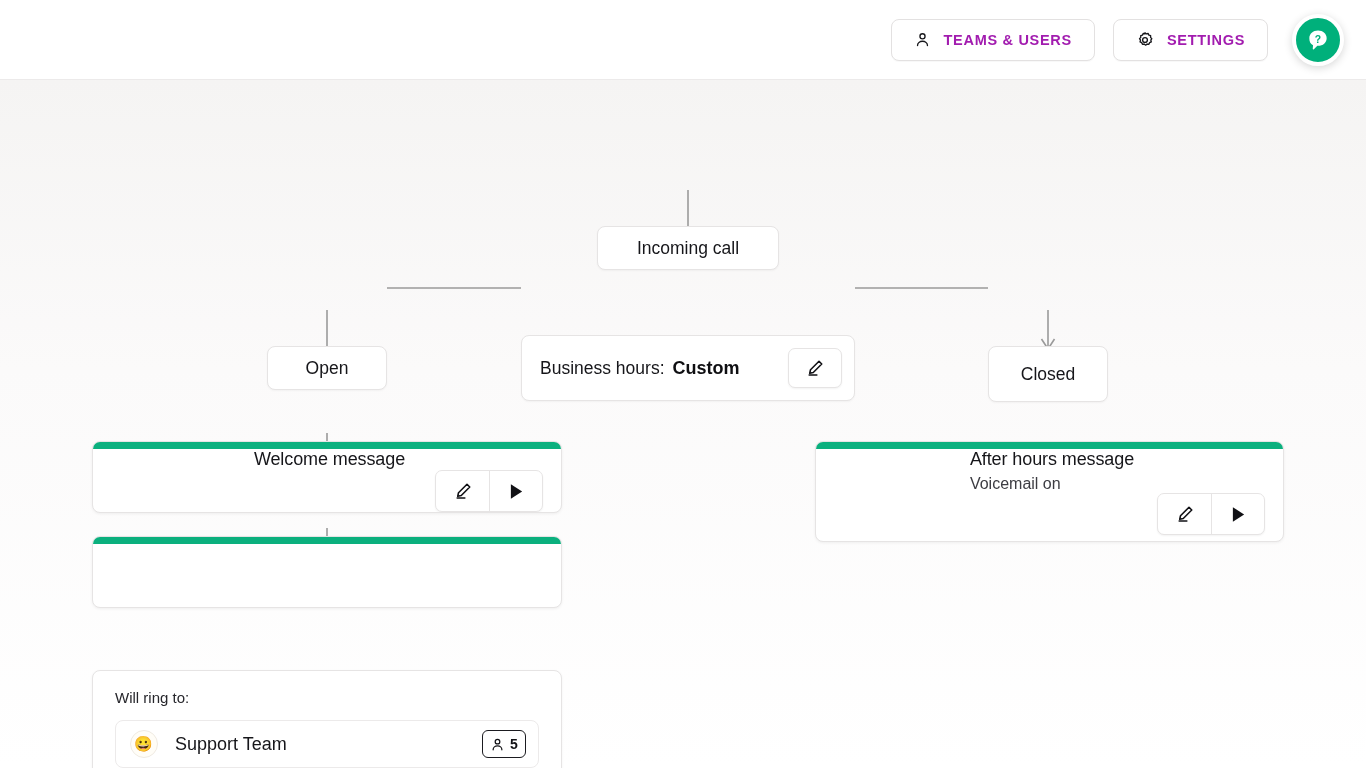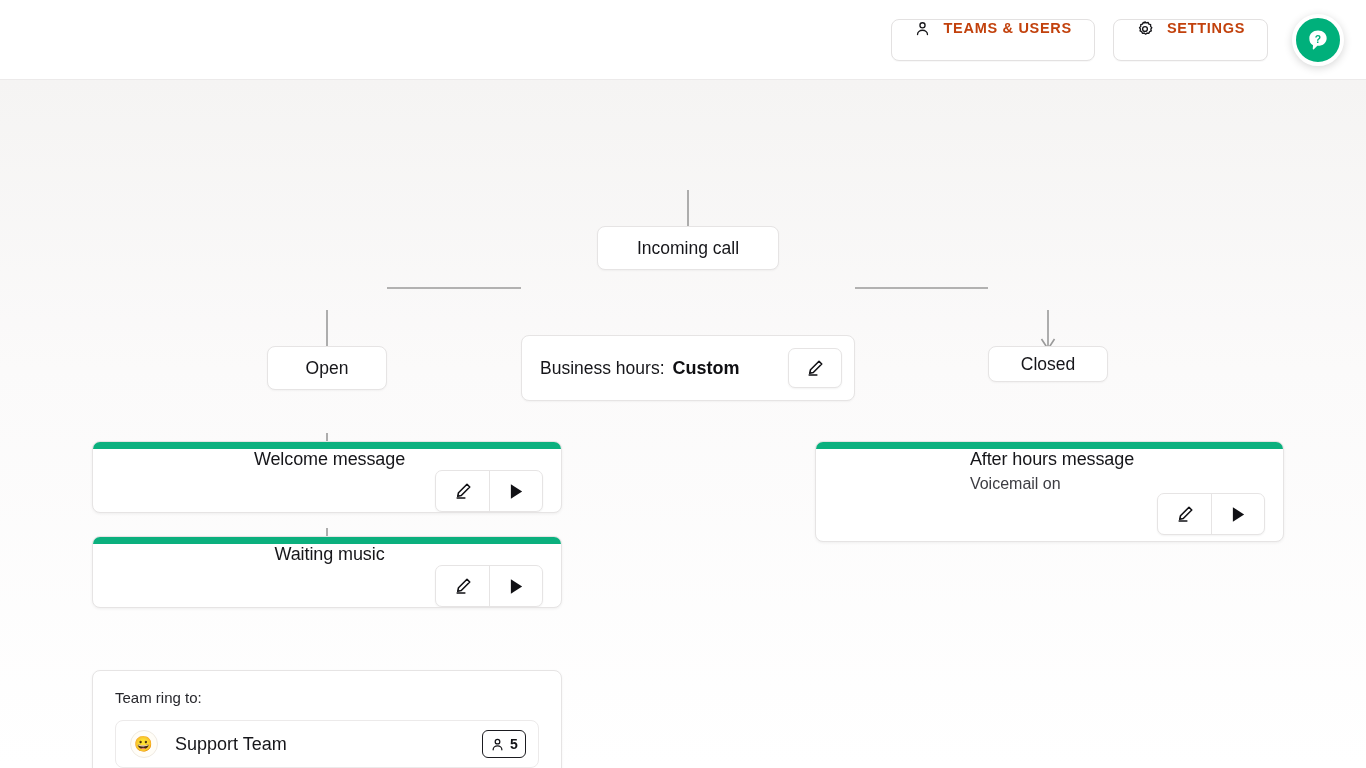--- a/index.html
+++ b/index.html
@@ -79,29 +79,29 @@
     margin-left: auto;
     display: flex;
     align-items: center;
     gap: 18px;
   }
 
   .hdr-btn {
     height: 42px;
     padding: 0 22px;
     display: inline-flex;
-    align-items: flex-start;
+    align-items: center;
     gap: 13px;
     background: #ffffff;
     border: 1px solid #e3e1e1;
     border-radius: 8px;
     font-size: 14.5px;
     font-weight: bold;
     letter-spacing: 0.7px;
-    color: #c2410c;
+    color: #a21caf;
     cursor: pointer;
     box-shadow: 0 1px 1px rgba(0,0,0,0.03);
   }
 
   .hdr-btn svg { display: block; }
 
   .help-btn {
     width: 52px;
     height: 52px;
     border-radius: 50%;
@@ -139,21 +139,21 @@
     justify-content: center;
     font-size: 17.5px;
     color: #16161a;
   }
 
   
   .n-incoming { left: 597px; top: 146px; width: 182px; height: 44px; }
 
   
   .n-open   { left: 267px;  top: 266px; width: 120px; height: 44px; }
-  .n-closed { left: 988px;  top: 266px; width: 120px; height: 36px; }
+  .n-closed { left: 988px;  top: 266px; width: 120px; height: 56px; }
 
   
   .n-business {
     left: 521px; top: 255px; width: 334px; height: 66px;
     display: flex; align-items: center; padding: 0 12px 0 18px;
   }
   .bh-label { font-size: 17.5px; color: #16161a; text-align: right; }
   .bh-value { font-size: 18px; font-weight: bold; color: #0f0f12; margin-left: 8px; }
 
   .icon-btn {
@@ -369,65 +369,47 @@
           <svg width="15" height="17" viewBox="0 0 16 18">
             <path d="M2 1.2 L14 9 L2 16.8 Z" fill="#111115"></path>
           </svg>
         </div>
       </div>
     </div>
   </div>
 
   <div class="card c-waiting">
     <div class="card-bar"></div>
+  </div>
+
+  <div class="card c-after">
+    <div class="card-bar"></div>
     <div class="card-body">
       <div class="card-titles">
-        <span class="card-title">Waiting music</span>
+        <span class="card-title">After hours message</span>
+        <span class="card-sub">Voicemail on</span>
       </div>
       <div class="btn-group">
         <div>
           <svg width="20" height="20" viewBox="0 0 24 24" fill="none" stroke="#111115" stroke-width="1.9" stroke-linecap="round" stroke-linejoin="round">
             <path d="M16.8 3.9l3.3 3.3-10.2 10.2-4.2.9.9-4.2z"></path>
             <line x1="5" y1="20.4" x2="14.2" y2="20.4"></line>
           </svg>
         </div>
         <div>
           <svg width="15" height="17" viewBox="0 0 16 18">
             <path d="M2 1.2 L14 9 L2 16.8 Z" fill="#111115"></path>
           </svg>
         </div>
       </div>
     </div>
   </div>
 
-  <div class="card c-after">
-    <div class="card-bar"></div>
-    <div class="card-body">
-      <div class="card-titles">
-        <span class="card-title">After hours message</span>
-        <span class="card-sub">Voicemail on</span>
-      </div>
-      <div class="btn-group">
-        <div>
-          <svg width="20" height="20" viewBox="0 0 24 24" fill="none" stroke="#111115" stroke-width="1.9" stroke-linecap="round" stroke-linejoin="round">
-            <path d="M16.8 3.9l3.3 3.3-10.2 10.2-4.2.9.9-4.2z"></path>
-            <line x1="5" y1="20.4" x2="14.2" y2="20.4"></line>
-          </svg>
-        </div>
-        <div>
-          <svg width="15" height="17" viewBox="0 0 16 18">
-            <path d="M2 1.2 L14 9 L2 16.8 Z" fill="#111115"></path>
-          </svg>
-        </div>
-      </div>
-    </div>
-  </div>
-
   <div class="ring-panel">
-    <div class="ring-label">Team ring to:</div>
+    <div class="ring-label">Will ring to:</div>
 
     <div class="team-row">
       <div class="avatar">
         <span>😀</span>
       </div>
       <span class="team-name">Support Team</span>
       <div class="count-badge">
         <svg width="15" height="15" viewBox="0 0 24 24" fill="none" stroke="#111115" stroke-width="2" stroke-linecap="round" stroke-linejoin="round">
           <circle cx="12" cy="7.4" r="3.7"></circle>
           <path d="M5 20.4c0-3.6 3.2-6.1 7-6.1s7 2.5 7 6.1"></path>

